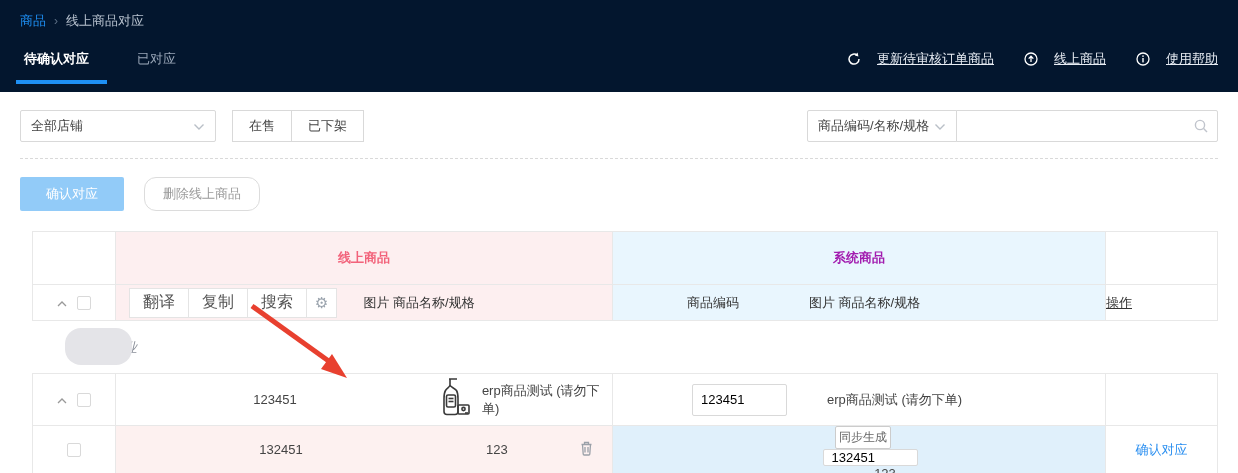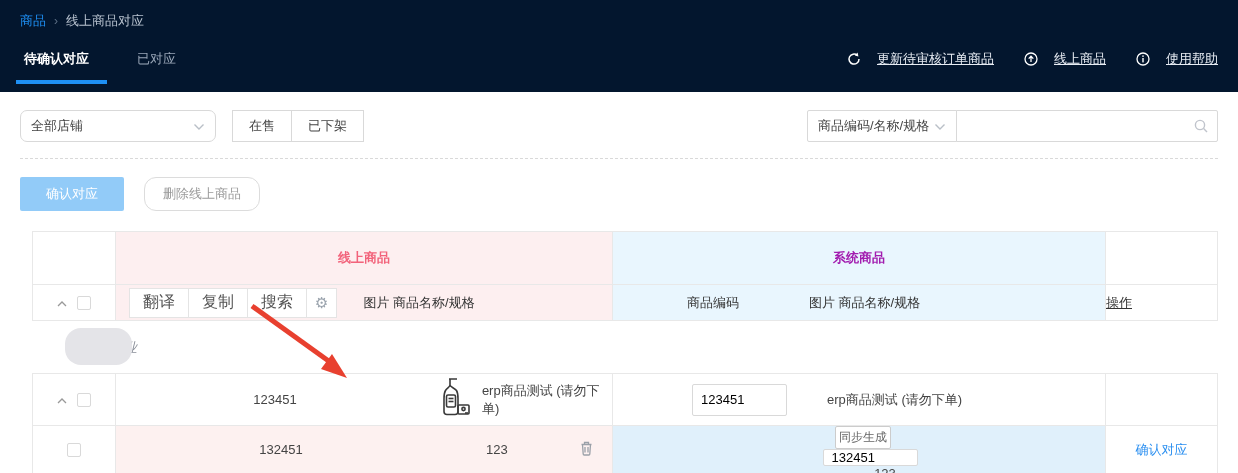--- a/index.html
+++ b/index.html
@@ -15,21 +15,21 @@
   .tabrow { display:flex; align-items:flex-end; height:54px; }
   .tab { color:#9aa7b8; padding:0 4px 16px; margin-right:40px; position:relative; cursor:pointer; }
   .tab.active { color:#fff; font-weight:bold; }
   .tab.active::after { content:""; position:absolute; left:-4px; right:-14px; bottom:0; height:4px; background:#1e90f5; }
   .top-actions { margin-left:auto; display:flex; gap:30px; align-items:center; padding-bottom:16px; color:#e8edf4; }
   .top-action { display:flex; gap:16px; align-items:center; cursor:pointer; white-space:nowrap;text-decoration:underline; }
   .top-action svg { display:block; }
 
   
   .filter-bar { display:flex; align-items:center; padding:18px 20px 16px; }
-  .selectbox { height:32px; border:1px solid #d9d9d9; border-radius:7px; background:#fff;
+  .selectbox { height:32px; border:1px solid #d9d9d9; border-radius:2px; background:#fff;
     display:flex; align-items:center; justify-content:space-between; padding:0 10px; color:#444; cursor:pointer; }
   .shop-select { width:196px; }
   .btn-group { display:flex; margin-left:16px; }
   .btn-group .gbtn { height:32px; padding:0 16px; background:#fff; border:1px solid #d9d9d9;
     color:#444; cursor:pointer; display:flex; align-items:center; }
   .btn-group .gbtn + .gbtn { margin-left:-1px; }
   .search-wrap { margin-left:auto; display:flex; }
   .search-select { width:150px; border-radius:2px 0 0 2px; }
   .search-input-wrap { position:relative; margin-left:-1px; }
   .search-input { width:262px; height:32px; border:1px solid #d9d9d9; border-radius:0 2px 2px 0;

